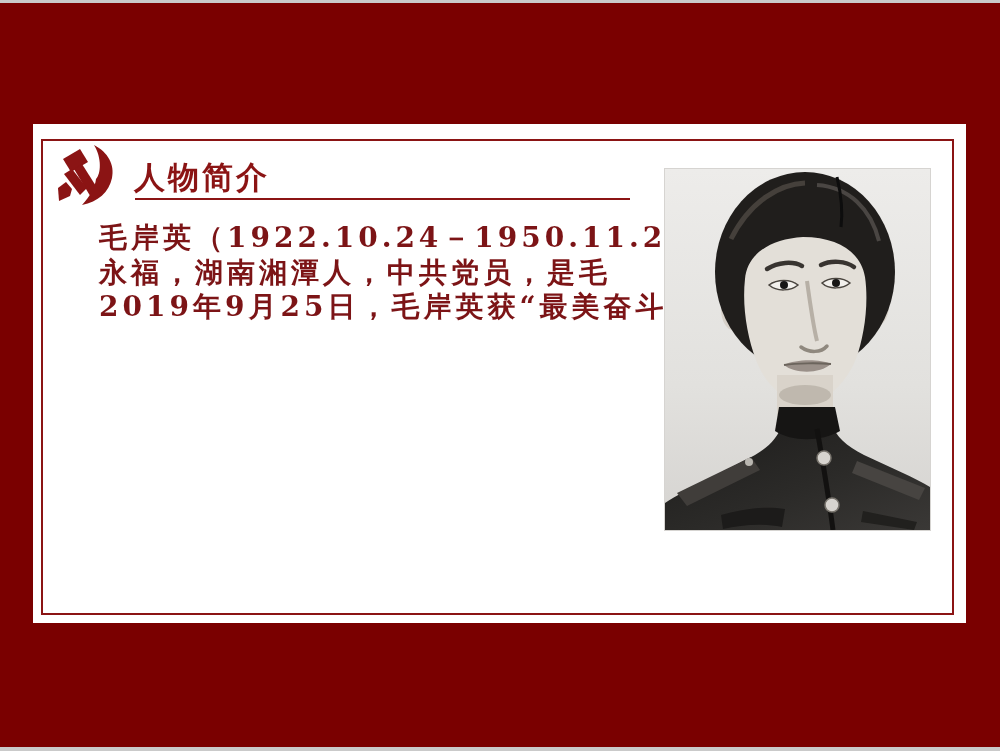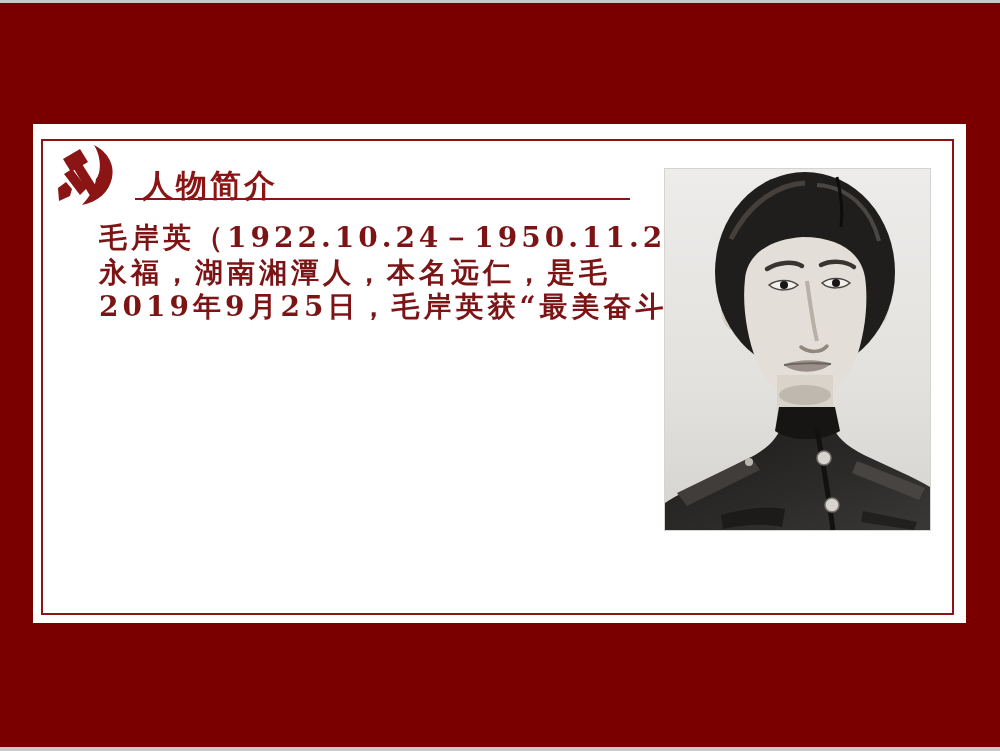--- a/index.html
+++ b/index.html
@@ -17,21 +17,21 @@
     background:#ffffff;
   }
   .card-border{
     position:absolute;left:8px;top:15px;right:12px;bottom:8px;
     border:2px solid var(--accent,#8b1414);
     pointer-events:none;
   }
   .emblem{position:absolute;left:23px;top:20px;width:64px;height:62px;}
   .emblem path{fill:var(--accent,#8b1414);}
   .title{
-    position:absolute;left:101px;top:33px;margin:8px;
+    position:absolute;left:101px;top:33px;margin:0;
     font-size:31px;font-weight:bold;letter-spacing:3px;
     color:var(--accent,#8b1414);
     font-family:"DejaVu Serif", serif;
   }
   .title-underline{
     position:absolute;left:102px;top:74px;width:495px;height:2px;
     background:var(--accent,#8b1414);
   }
   .bio{
     position:absolute;left:66px;top:97px;width:552px;
@@ -63,21 +63,21 @@
       <path d="M18 25 L26 20 L45 50 L36 55 Z"></path>
       <path d="M8 30 L16 25 L31 44 L24 51 Z"></path>
       <path d="M2 44 L10 38 L16 45 L14 52 L3 57 Z"></path>
     </svg>
 
     <h1 class="title">人物简介</h1>
     <div class="title-underline"></div>
 
     <div class="bio">
       <div class="bio-line">毛岸英（1922.10.24－1950.11.25）</div>
-      <div class="bio-line">永福，湖南湘潭人，本名远仁，是毛</div>
+      <div class="bio-line">永福，湖南湘潭人，中共党员，是毛</div>
       <div class="bio-line">2019年9月25日，毛岸英获“最美奋斗</div>
     </div>
 
     <div class="photo">
       <svg viewBox="0 0 265 361" aria-hidden="true">
         <defs>
           <linearGradient id="pbg" x1="0" y1="0" x2="0" y2="1">
             <stop offset="0" stop-color="#edecea"></stop>
             <stop offset="0.6" stop-color="#e2e1de"></stop>
             <stop offset="1" stop-color="#d5d3d0"></stop>

